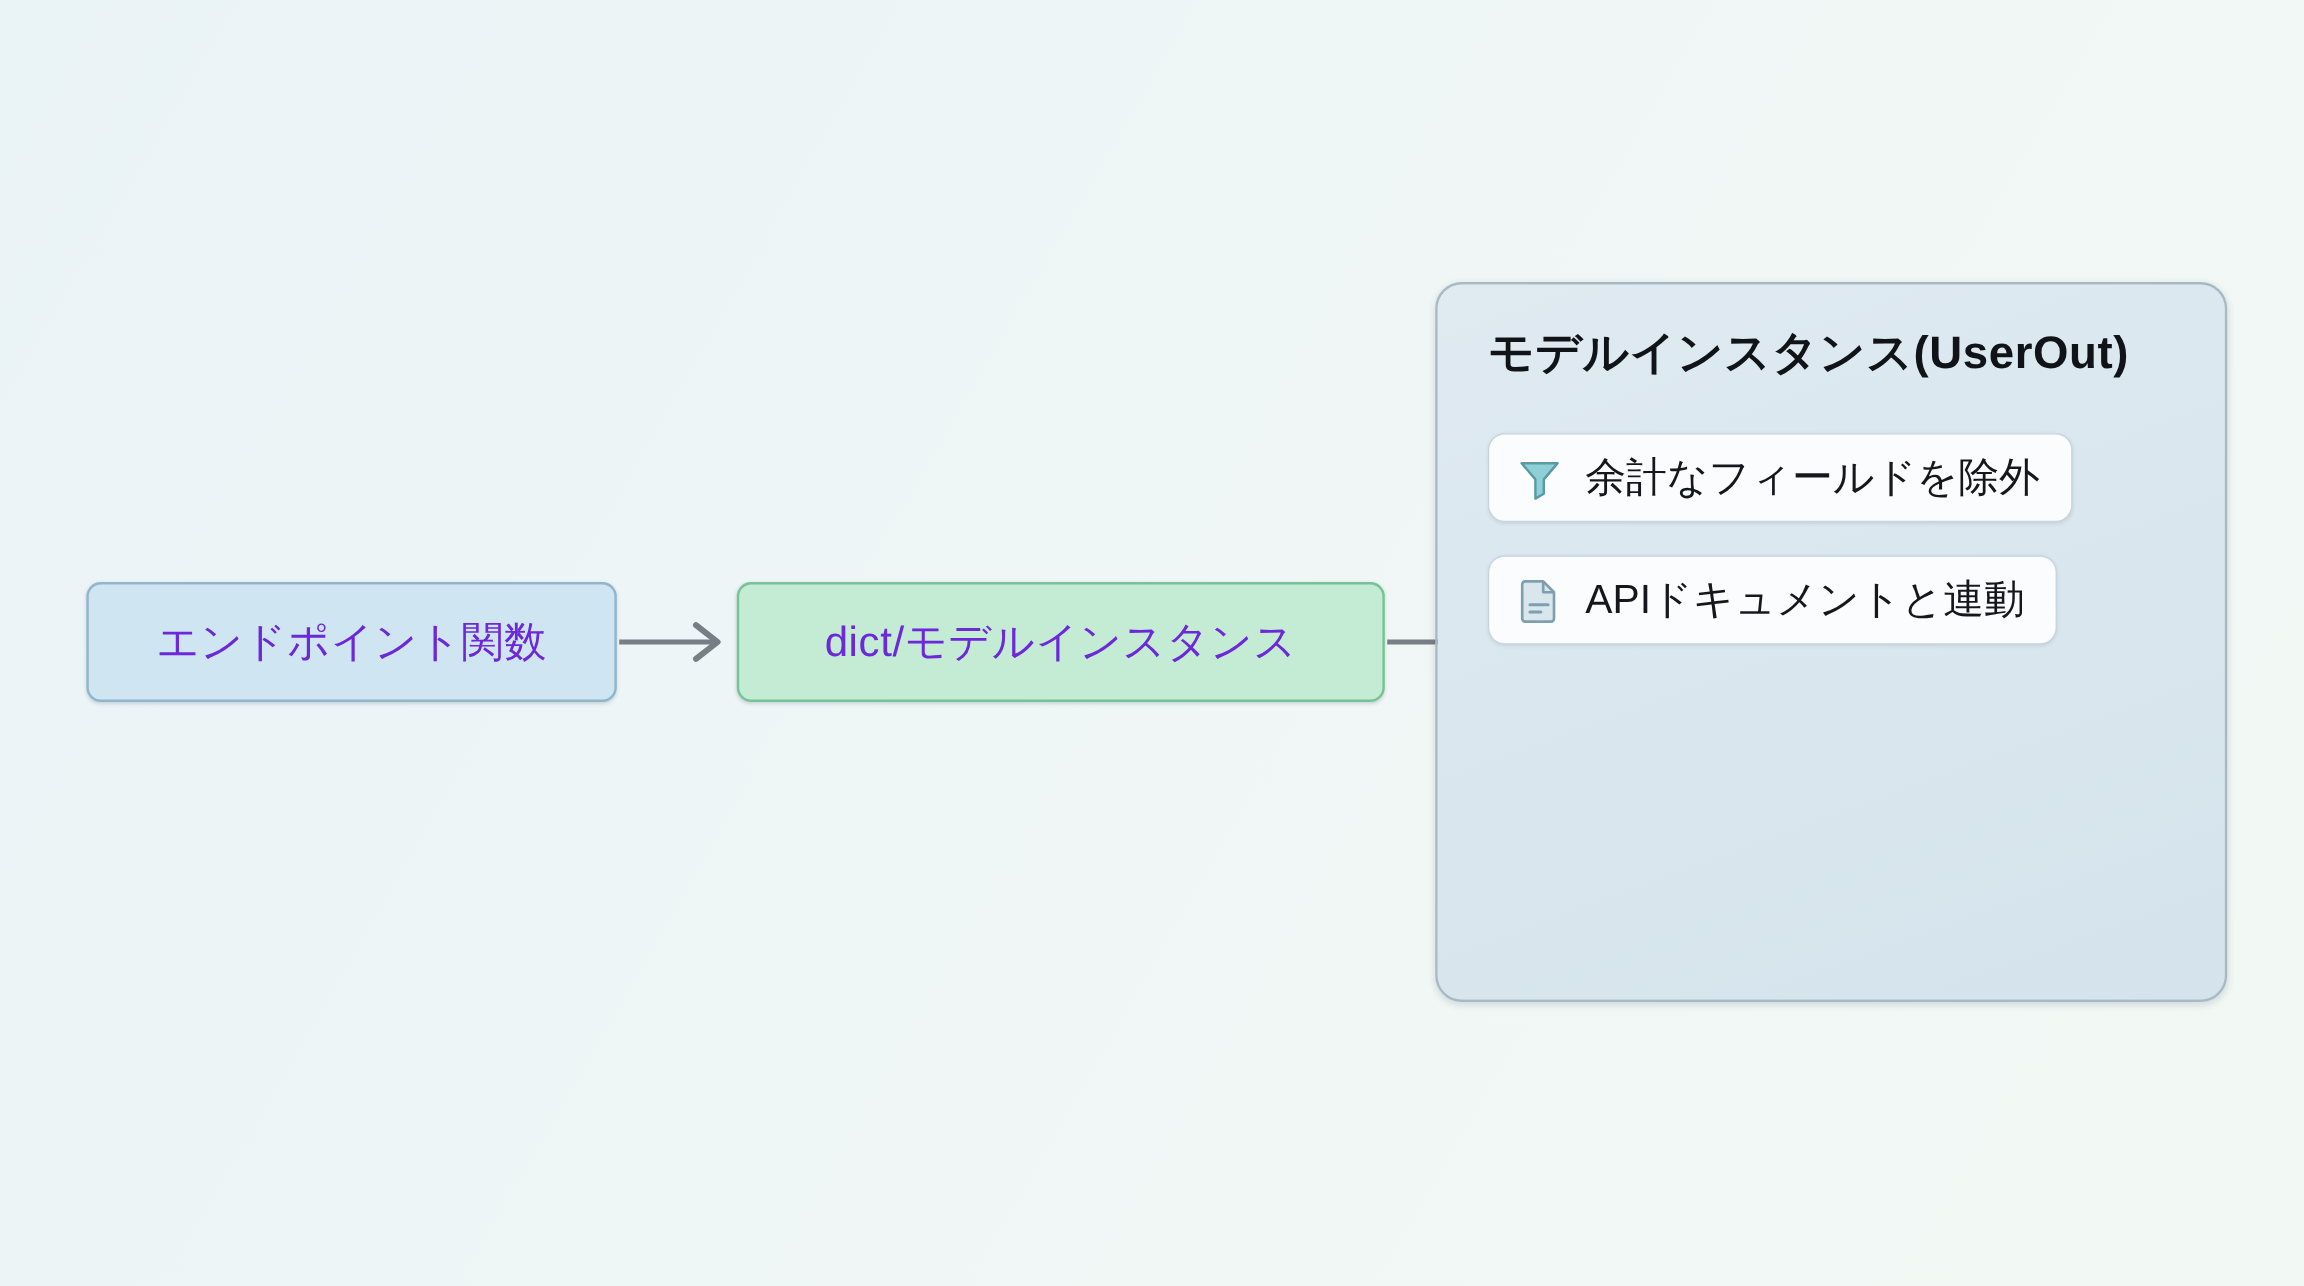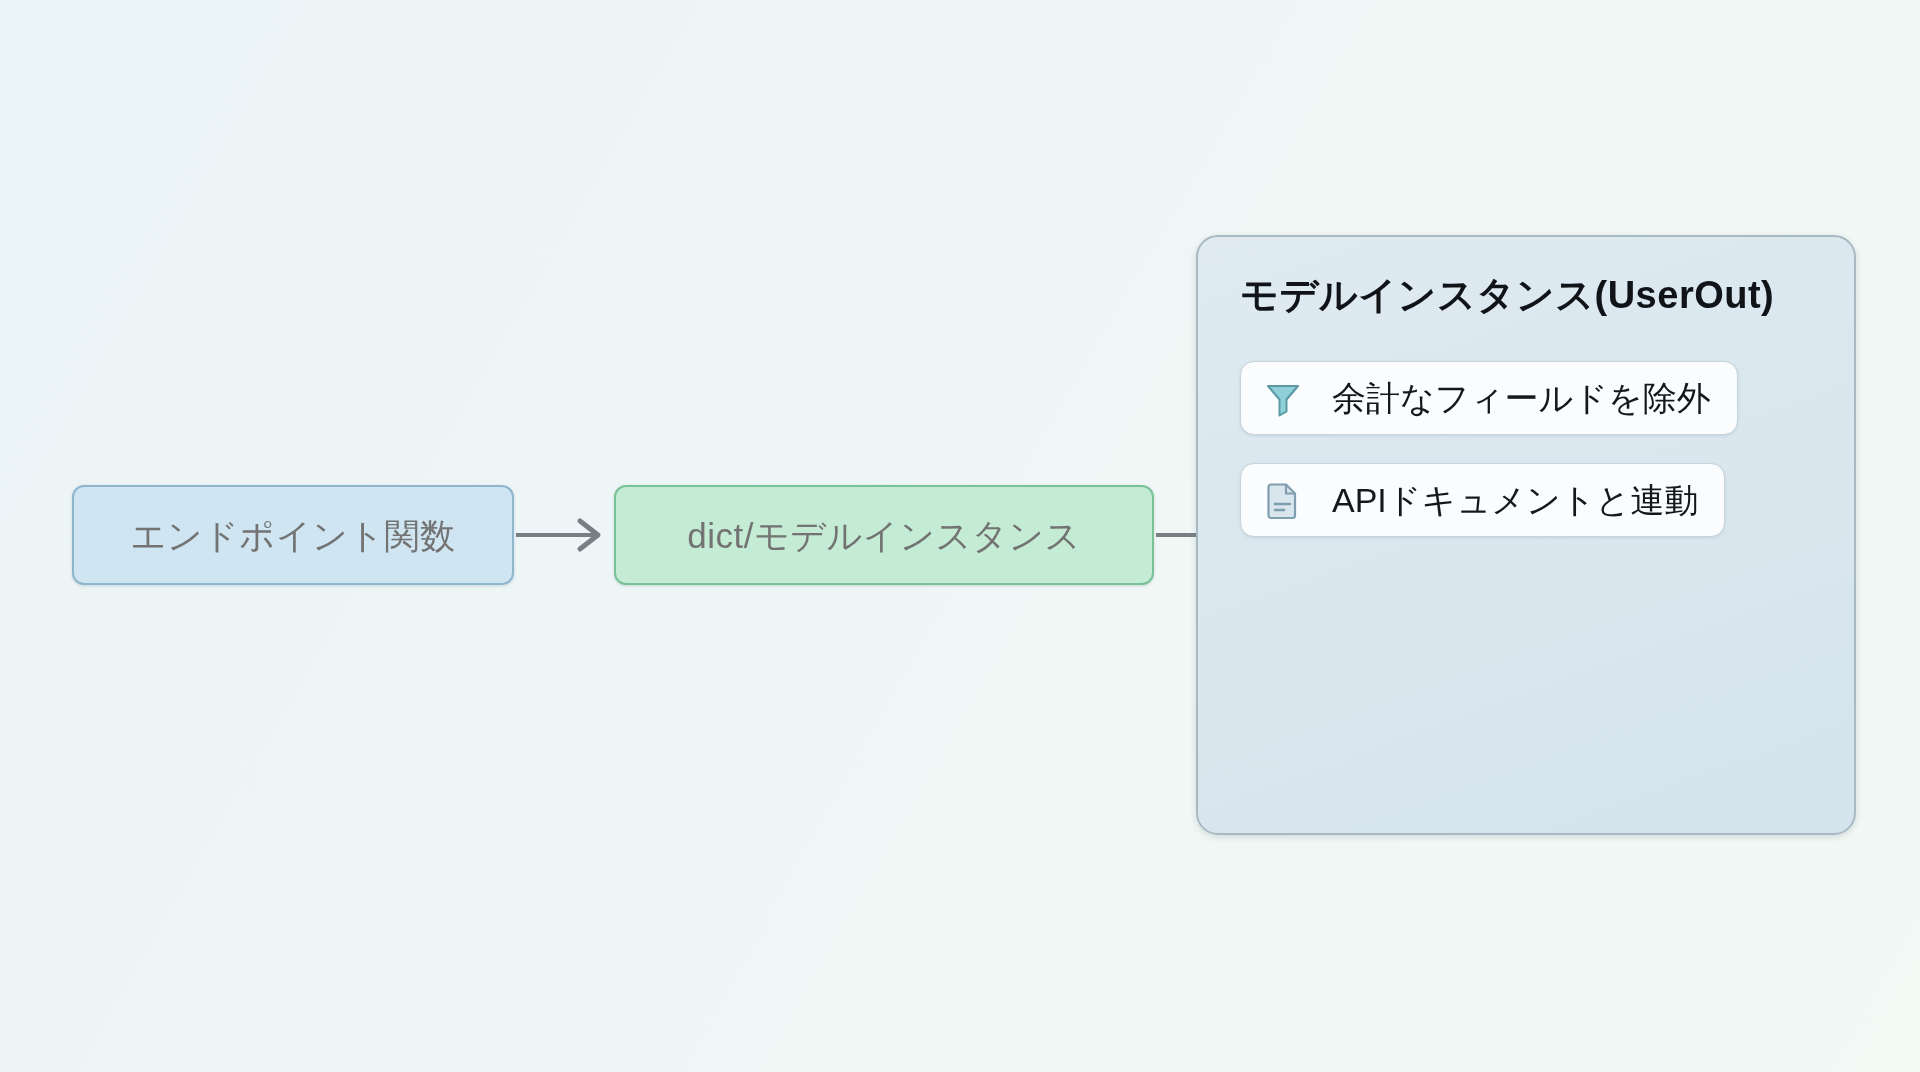--- a/index.html
+++ b/index.html
@@ -36,21 +36,21 @@
   .node {
     box-sizing: border-box;
     border-radius: 12px;
     display: flex;
     align-items: center;
     justify-content: center;
     height: 100px;
     padding: 0 30px;
     font-size: 35px;
     line-height: 1;
-    color: #737373;
+    color: #6d28d9;
     letter-spacing: 0.5px;
     box-shadow: 0 1px 3px rgba(40,70,90,0.18);
   }
 
   .node-endpoint {
     background: #cfe6f2;
     border: 2px solid #8fb6cd;
     width: 442px;
   }
 
@@ -98,21 +98,21 @@
     display: flex;
     flex-direction: column;
     gap: 28px;
     align-items: flex-start;
   }
 
   .feature-card {
     box-sizing: border-box;
     display: inline-flex;
     align-items: center;
-    gap: 29px;
+    gap: 18px;
     background: #fbfcfd;
     border: 1.5px solid #c7d4dd;
     border-radius: 14px;
     padding: 16px 26px 16px 22px;
     box-shadow: 0 1px 3px rgba(40,70,90,0.12);
     min-height: 74px;
   }
 
   .feature-icon {
     width: 40px;

